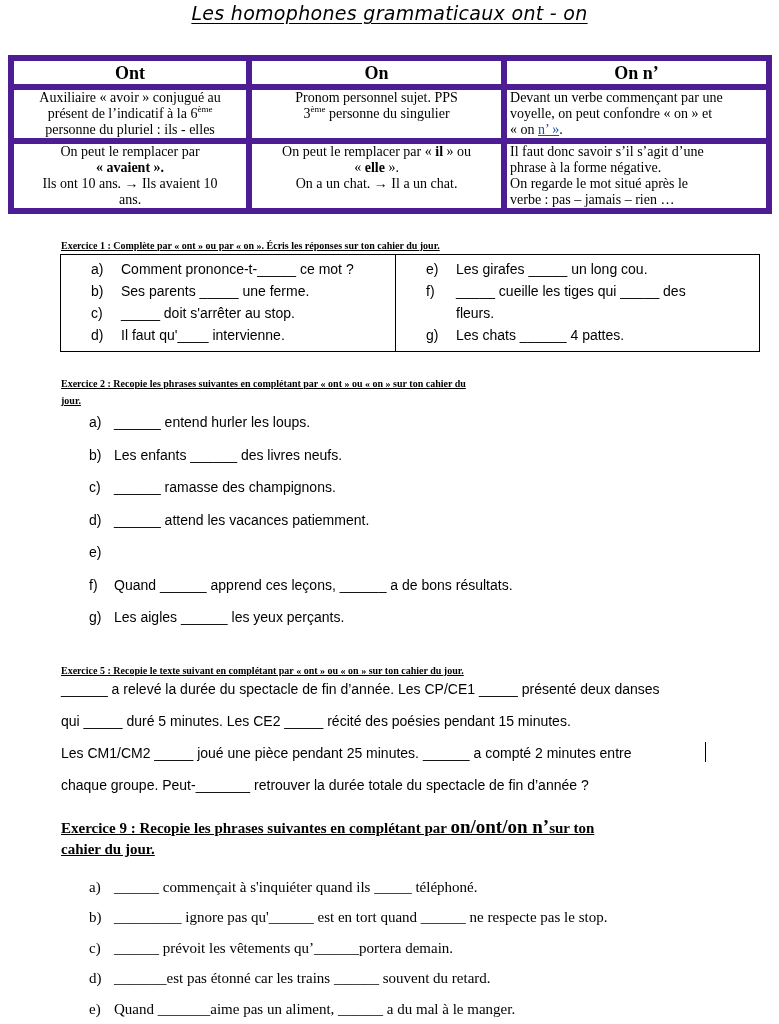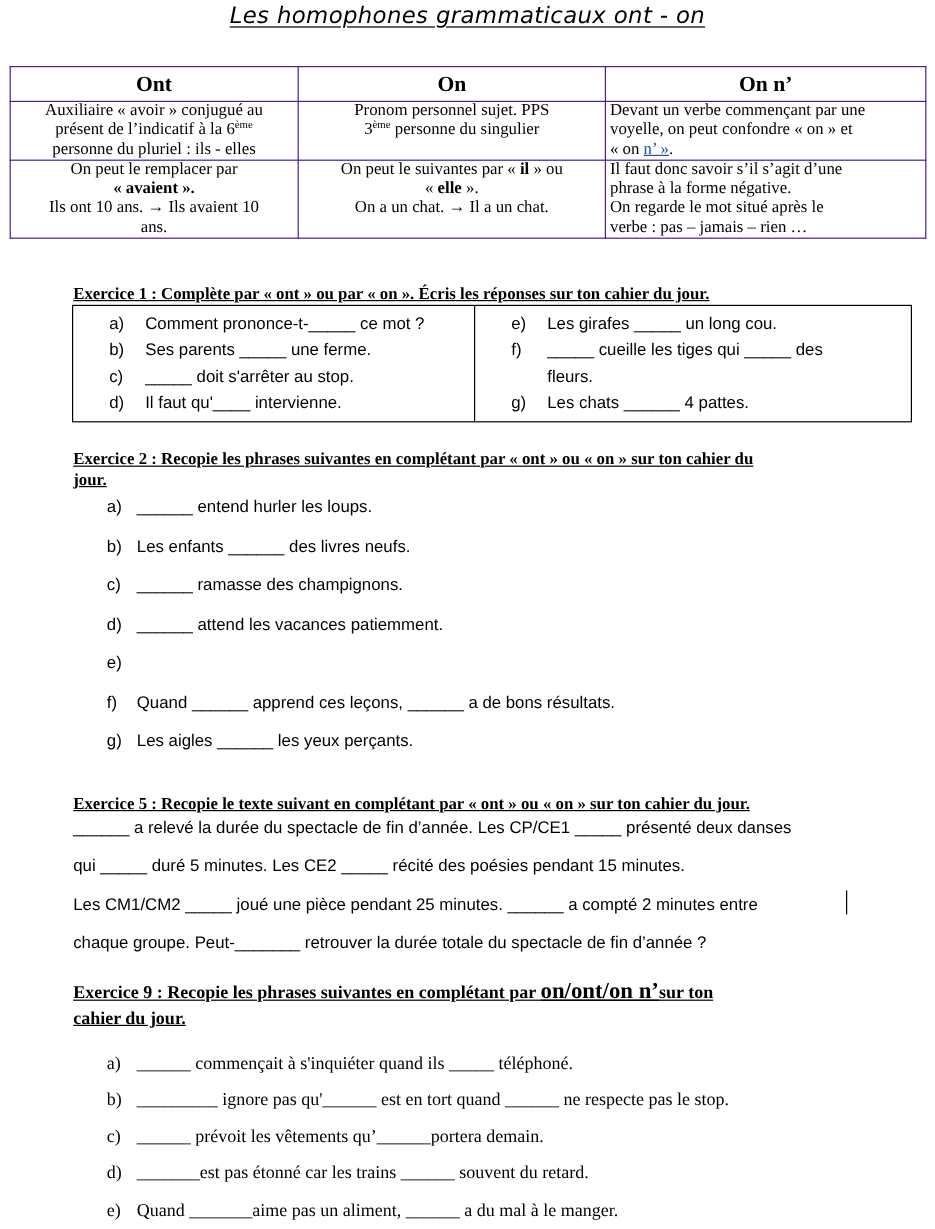--- a/index.html
+++ b/index.html
@@ -10,29 +10,29 @@
     position: absolute; top: 2px; left: 0; width: 779px; text-align: center;
     font-family: "DejaVu Sans", sans-serif; font-style: italic; font-size: 19px;
     letter-spacing: 0.3px;
   }
   .title span { text-decoration: underline; text-underline-offset: 3px; }
 
   table.lesson {
     position: absolute; top: 55px; left: 8px; width: 764px;
     border-collapse: collapse; font-size: 14px; line-height: 16px;
   }
-  table.lesson td, table.lesson th { border: 1px solid #4c1d95; vertical-align: top; padding: 0 3px; }
+  table.lesson td, table.lesson th { border: 6px solid #4c1d95; vertical-align: top; padding: 0 3px; }
   table.lesson th { font-size: 18px; font-weight: bold; height: 29px; vertical-align: middle; text-align: center; }
   table.lesson td.c { text-align: center; }
   table.lesson td.l { text-align: left; }
   .sup { font-size: 9px; vertical-align: super; line-height: 0; }
   .blue-u { color: #1f4fa8; text-decoration: underline; }
 
   .ex-title {
-    position: absolute; left: 61px; font-weight: bold; font-size: 14px;
+    position: absolute; left: 61px; font-weight: bold; font-size: 10px;
     text-decoration: underline; line-height: 17px;
   }
 
   .ex1-box {
     position: absolute; top: 254px; left: 60px; width: 700px; height: 98px;
     border: 1.5px solid #000; display: flex;
     font-family: "Liberation Sans", sans-serif; font-size: 14px;
   }
   .ex1-col { padding: 3px 0 0 30px; line-height: 22px; }
   .ex1-col.left { width: 336px; border-right: 1.5px solid #000; }
@@ -90,21 +90,21 @@
     </td>
   </tr>
   <tr>
     <td class="c">
       <div>On peut le remplacer par</div>
       <div style="font-weight:bold">« avaient ».</div>
       <div>Ils ont 10 ans.  → Ils avaient 10</div>
       <div>ans.</div>
     </td>
     <td class="c">
-      <div><span>On peut le suivantes par « </span><b>il</b><span> » ou</span></div>
+      <div><span>On peut le remplacer par « </span><b>il</b><span> » ou</span></div>
       <div><span>« </span><b>elle</b><span> ».</span></div>
       <div>On a un chat. → Il a un chat.</div>
     </td>
     <td class="l">
       <div>Il faut donc savoir s’il s’agit d’une</div>
       <div>phrase à la forme négative.</div>
       <div>On regarde le mot situé après le</div>
       <div>verbe : pas – jamais – rien …</div>
     </td>
   </tr>

